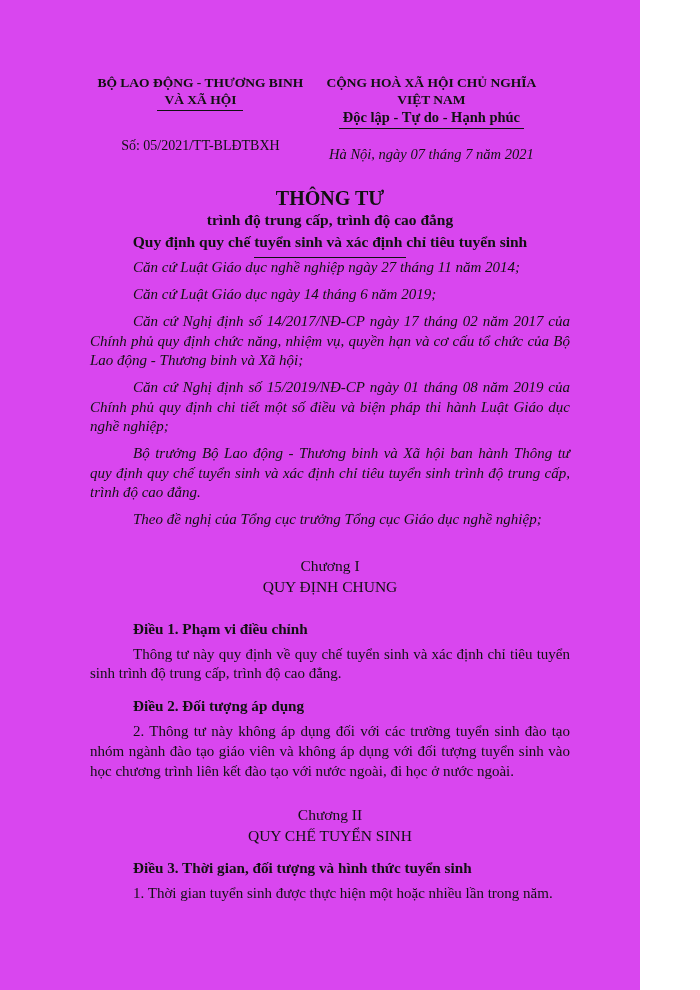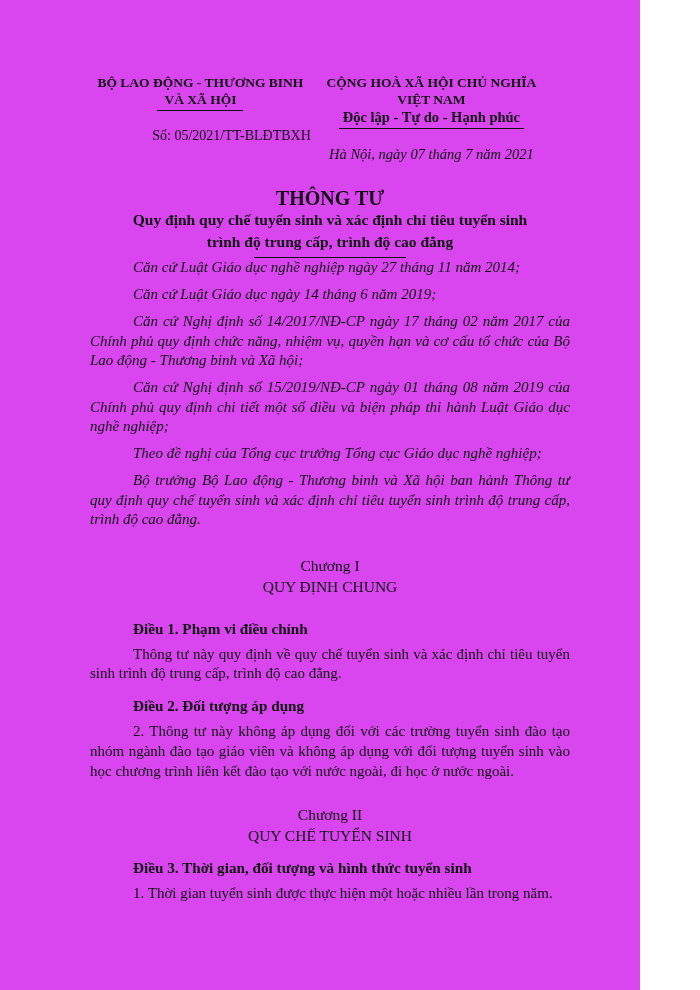--- a/index.html
+++ b/index.html
@@ -13,21 +13,21 @@
     box-sizing: border-box;
     padding: 74px 70px 0 90px;
     overflow: hidden;
   }
   
   .hdr { display: flex; align-items: flex-start; }
   .hdr-left  { width: 46%; text-align: center; }
   .hdr-right { width: 54%; text-align: center; box-sizing: border-box; padding-right: 18px; }
   .hdr-bold  { font-weight: bold; font-size: 13.5px; line-height: 17px; }
   .hdr-rule  { width: 86px; border-bottom: 1.4px solid #111; margin: 2px auto 0 auto; }
-  .doc-number { font-size: 14px; margin-top: 17px; text-align: right; }
+  .doc-number { font-size: 14px; margin-top: 27px; }
   .motto { display: inline-block; font-weight: bold; font-size: 14.5px; line-height: 18px;
            border-bottom: 1.4px solid #111; padding: 0 4px 2px 4px; }
   .place-date { font-style: italic; font-size: 14.5px; margin-top: 17px; }
   
   .title-block { text-align: center; margin-top: 25px; }
   .doc-type { font-weight: bold; font-size: 20px; line-height: 21px; }
   .doc-title { font-weight: bold; font-size: 15.5px; line-height: 21.5px; }
   .title-rule { width: 152px; border-bottom: 1.4px solid #111; margin: 5px auto 0 auto; }
   
   .preamble { }
@@ -76,32 +76,32 @@
       <div class="hdr-bold">CỘNG HOÀ XÃ HỘI CHỦ NGHĨA VIỆT NAM</div>
       <div>
         <span class="motto">Độc lập - Tự do - Hạnh phúc</span>
       </div>
       <div class="place-date">Hà Nội, ngày 07 tháng 7 năm 2021</div>
     </div>
   </div>
 
   <div class="title-block">
     <div class="doc-type">THÔNG TƯ</div>
+    <div class="doc-title">trình độ trung cấp, trình độ cao đẳng</div>
     <div class="doc-title">Quy định quy chế tuyển sinh và xác định chỉ tiêu tuyển sinh</div>
-    <div class="doc-title">trình độ trung cấp, trình độ cao đẳng</div>
     <div class="title-rule"></div>
   </div>
 
   <div class="preamble">
     <p>Căn cứ Luật Giáo dục nghề nghiệp ngày 27 tháng 11 năm 2014;</p>
     <p>Căn cứ Luật Giáo dục ngày 14 tháng 6 năm 2019;</p>
     <p>Căn cứ Nghị định số 14/2017/NĐ-CP ngày 17 tháng 02 năm 2017 của Chính phủ quy định chức năng, nhiệm vụ, quyền hạn và cơ cấu tổ chức của Bộ Lao động - Thương binh và Xã hội;</p>
     <p>Căn cứ Nghị định số 15/2019/NĐ-CP ngày 01 tháng 08 năm 2019 của Chính phủ quy định chi tiết một số điều và biện pháp thi hành Luật Giáo dục nghề nghiệp;</p>
+    <p>Bộ trưởng Bộ Lao động - Thương binh và Xã hội ban hành Thông tư quy định quy chế tuyển sinh và xác định chỉ tiêu tuyển sinh trình độ trung cấp, trình độ cao đẳng.</p>
     <p>Theo đề nghị của Tổng cục trưởng Tổng cục Giáo dục nghề nghiệp;</p>
-    <p>Bộ trưởng Bộ Lao động - Thương binh và Xã hội ban hành Thông tư quy định quy chế tuyển sinh và xác định chỉ tiêu tuyển sinh trình độ trung cấp, trình độ cao đẳng.</p>
   </div>
 
   <div class="chapter ch1-gap">
     <div class="ch-num">Chương I</div>
     <div class="ch-name">QUY ĐỊNH CHUNG</div>
   </div>
 
   <div class="article-heading art-first">Điều 1. Phạm vi điều chỉnh</div>
   <p class="article-p">Thông tư này quy định về quy chế tuyển sinh và xác định chỉ tiêu tuyển sinh trình độ trung cấp, trình độ cao đẳng.</p>
 

